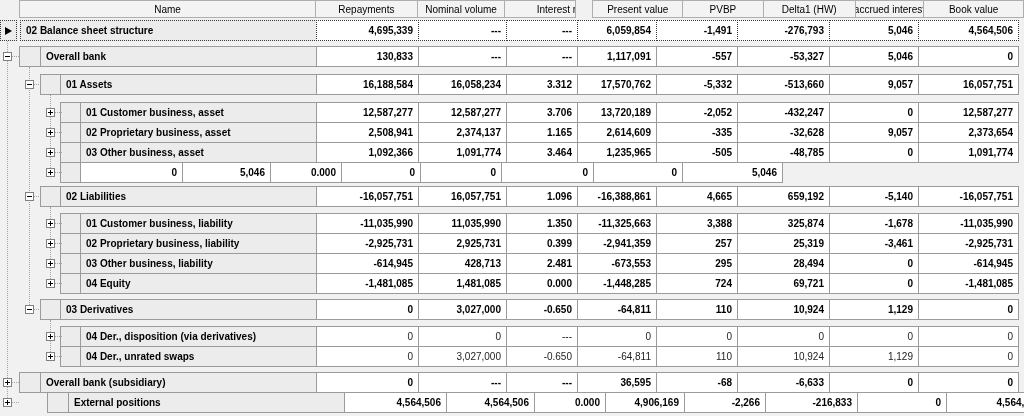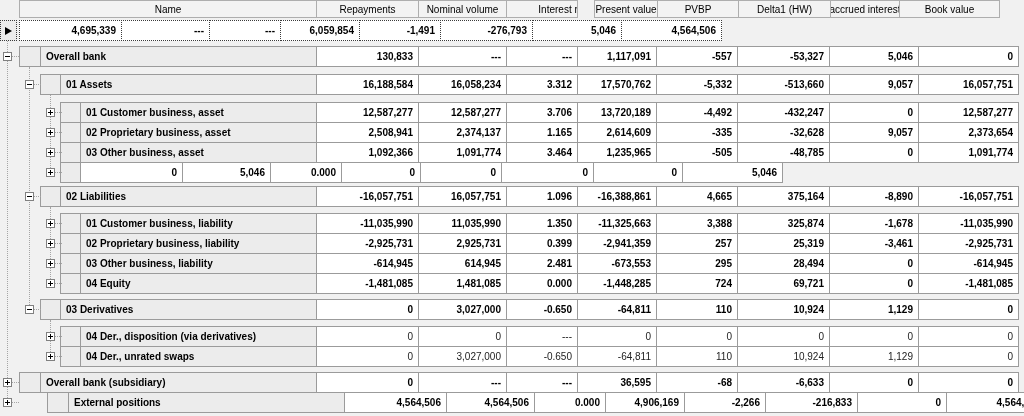--- a/index.html
+++ b/index.html
@@ -3,21 +3,21 @@
 <meta charset="utf-8">
 <style>
   html,body{margin:0;padding:0;}
   body{background:#f1f1f1;font-family:"Liberation Sans","DejaVu Sans",sans-serif;}
   .grid{position:relative;width:1024px;height:416px;background:#f1f1f1;overflow:hidden;font-size:10px;color:#000;}
   
   .hdr{display:flex;height:18px;padding-left:19px;}
   .hcell{box-sizing:border-box;height:18px;margin-left:-1px;border:1px solid #aeaeae;background:#f3f3f3;
          display:flex;align-items:center;justify-content:center;font-weight:400;white-space:nowrap;overflow:hidden;}
   .hcell:first-child{margin-left:0;}
-  .hw-name{width:298px;} .w1{width:103px;} .w2{width:89px;} .w3{width:72px;padding-left:46px;} .w4{width:64px;margin-left:16px;}
+  .hw-name{width:298px;} .w1{width:103px;} .w2{width:89px;} .w3{width:72px;padding-left:46px;} .w4{width:91px;margin-left:16px;}
   .w5{width:82px;} .w6{width:93px;} .w7{width:70px;} .w8{width:101px;}
   
   .row{position:relative;display:flex;height:21px;width:1019px;}
   .cell,.rowhead{box-sizing:border-box;height:21px;border:1px solid #9b9b9b;display:flex;align-items:center;overflow:hidden;white-space:nowrap;}
   .rowhead{background:#ececec;flex:0 0 auto;}
   .name{background:#ececec;font-weight:700;padding-left:5px;margin-left:-1px;flex:0 0 auto;}
   .num{background:#ffffff;font-weight:700;justify-content:flex-end;padding-right:5px;margin-left:-1px;flex:0 0 auto;}
   .num.c1{width:103px;} .num.c2{width:89px;} .num.c3{width:72px;} .num.c4{width:80px;}
   .num.c5{width:82px;} .num.c6{width:93px;} .num.c7{width:90px;} .num.c8{width:101px;}
   .light .num{font-weight:400;color:#222;}
@@ -65,20 +65,21 @@
     <div class="hcell w7">accrued interest</div>
     <div class="hcell w8">Book value</div>
   </div>
 
   <div id="rows">
       <div class="row lvl0 cut" style="margin-top: 2px;">
 
     <div class="rowhead">
           <span class="arrow"></span>
         </div>
+    <div class="cell name">02 Balance sheet structure</div>
     <div class="cell num c1">4,695,339</div>
     <div class="cell num c2">---</div>
     <div class="cell num c3">---</div>
     <div class="cell num c4">6,059,854</div>
     <div class="cell num c5">-1,491</div>
     <div class="cell num c6">-276,793</div>
     <div class="cell num c7">5,046</div>
     <div class="cell num c8">4,564,506</div>
   </div>
       <div class="row lvl1" style="margin-top: 5px;">
@@ -115,21 +116,21 @@
     <span class="toggle plus">
           <span class="h"></span>
           <span class="v"></span>
         </span>
     <div class="rowhead"></div>
     <div class="cell name">01 Customer business, asset</div>
     <div class="cell num c1">12,587,277</div>
     <div class="cell num c2">12,587,277</div>
     <div class="cell num c3">3.706</div>
     <div class="cell num c4">13,720,189</div>
-    <div class="cell num c5">-4,492</div>
+    <div class="cell num c5">-2,052</div>
     <div class="cell num c6">-432,247</div>
     <div class="cell num c7">0</div>
     <div class="cell num c8">12,587,277</div>
   </div>
       <div class="row lvl3" style="margin-top: -1px;">
     <span class="toggle plus">
           <span class="h"></span>
           <span class="v"></span>
         </span>
     <div class="rowhead"></div>
@@ -178,22 +179,22 @@
     <span class="toggle minus">
           <span class="h"></span>
         </span>
     <div class="rowhead"></div>
     <div class="cell name">02 Liabilities</div>
     <div class="cell num c1">-16,057,751</div>
     <div class="cell num c2">16,057,751</div>
     <div class="cell num c3">1.096</div>
     <div class="cell num c4">-16,388,861</div>
     <div class="cell num c5">4,665</div>
-    <div class="cell num c6">375,164</div>
-    <div class="cell num c7">-8,890</div>
+    <div class="cell num c6">659,192</div>
+    <div class="cell num c7">-5,140</div>
     <div class="cell num c8">-16,057,751</div>
   </div>
       <div class="row lvl3" style="margin-top: 6px; text-align: right;">
     <span class="toggle plus">
           <span class="h"></span>
           <span class="v"></span>
         </span>
     <div class="rowhead"></div>
     <div class="cell name">01 Customer business, liability</div>
     <div class="cell num c1">-11,035,990</div>
@@ -222,21 +223,21 @@
     <div class="cell num c8">-2,925,731</div>
   </div>
       <div class="row lvl3" style="margin-top: -1px;">
     <span class="toggle plus">
           <span class="h"></span>
           <span class="v"></span>
         </span>
     <div class="rowhead"></div>
     <div class="cell name">03 Other business, liability</div>
     <div class="cell num c1">-614,945</div>
-    <div class="cell num c2">614,945</div>
+    <div class="cell num c2">428,713</div>
     <div class="cell num c3">2.481</div>
     <div class="cell num c4">-673,553</div>
     <div class="cell num c5">295</div>
     <div class="cell num c6">28,494</div>
     <div class="cell num c7">0</div>
     <div class="cell num c8">-614,945</div>
   </div>
       <div class="row lvl3" style="margin-top: -1px;">
     <span class="toggle plus">
           <span class="h"></span>

